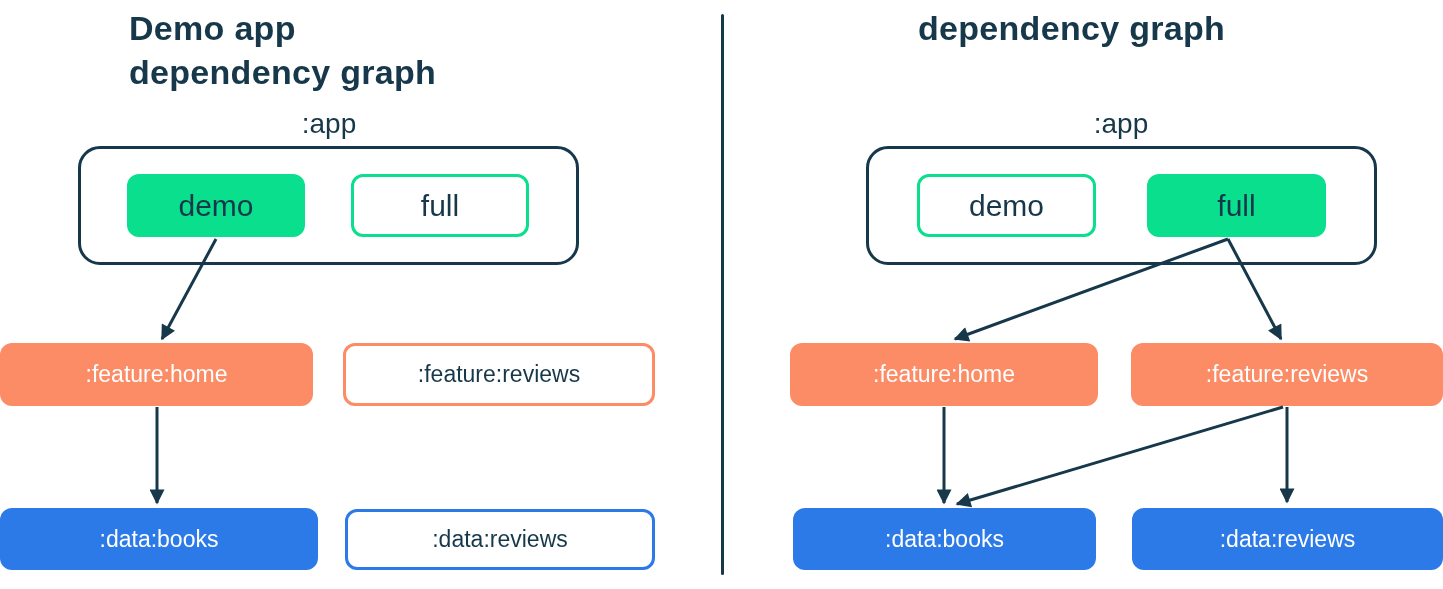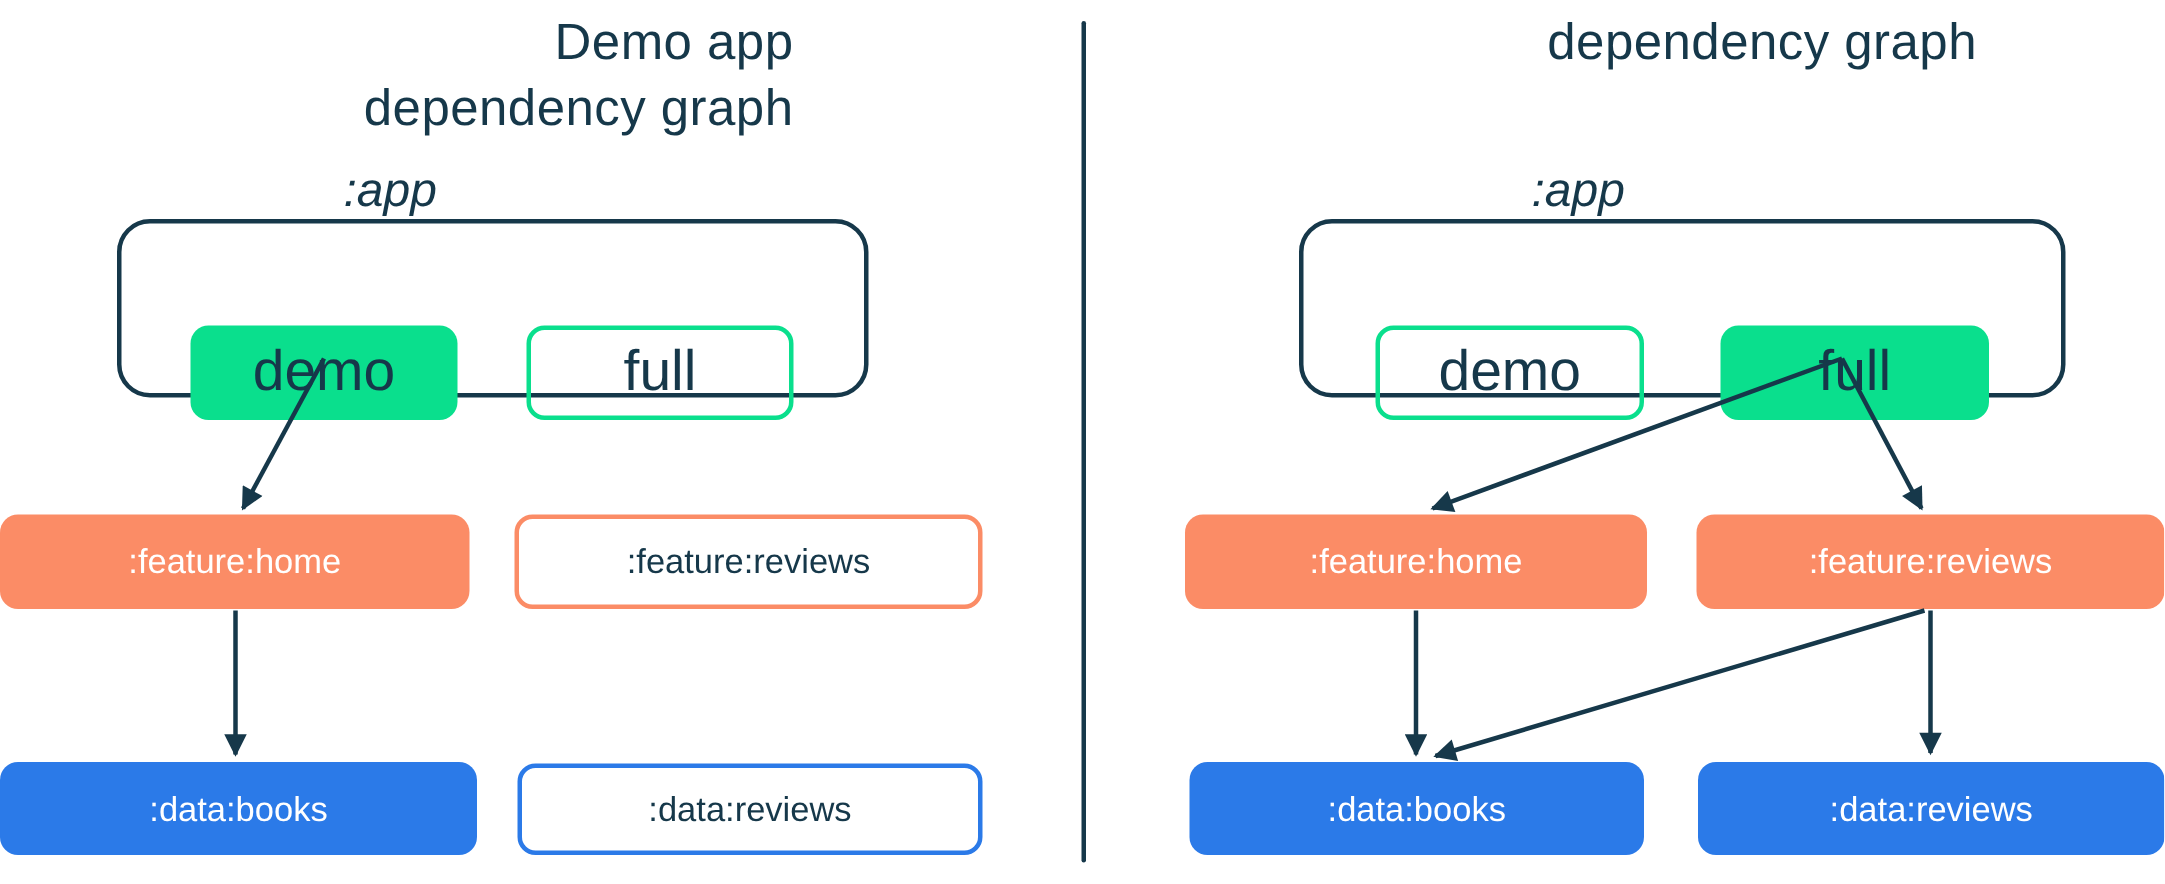--- a/index.html
+++ b/index.html
@@ -15,51 +15,51 @@
     position: relative;
     width: 1443px;
     height: 589px;
     background: #ffffff;
     font-family: "Liberation Sans", "DejaVu Sans", sans-serif;
     color: var(--navy);
     overflow: hidden;
   }
   .title {
     position: absolute;
-    text-align: right;
+    text-align: left;
     font-size: 34px;
     line-height: 44px;
-    font-weight: 400;
+    font-weight: 700;
     color: var(--navy);
     letter-spacing: 0.3px;
   }
   .app-label {
     position: absolute;
-    font-size: 32px;
+    text-align: center;
+    font-size: 28px;
     font-weight: 500;
     color: var(--navy);
-    font-style: italic;
   }
   .app-container {
     position: absolute;
     border: 3px solid var(--navy);
     border-radius: 22px;
     background: transparent;
   }
   .box {
     position: absolute;
     display: flex;
     align-items: center;
     justify-content: center;
     border-radius: 12px;
     font-size: 23px;
     font-weight: 500;
     white-space: nowrap;
   }
-  .flavor { font-size: 38px; margin-top: 43px; }
+  .flavor { font-size: 30px; }
   .fill-green   { background: var(--green);  color: var(--navy); }
   .line-green   { background: transparent;   color: var(--navy); border: 3px solid var(--green); }
   .fill-salmon  { background: var(--salmon); color: var(--text-on-dark); }
   .line-salmon  { background: transparent;   color: var(--navy); border: 3px solid var(--salmon); }
   .fill-blue    { background: var(--blue);   color: var(--text-on-dark); }
   .line-blue    { background: transparent;   color: var(--navy); border: 3px solid var(--blue); }
   .divider {
     position: absolute;
     left: 721px; top: 14px;
     width: 3px; height: 561px;

